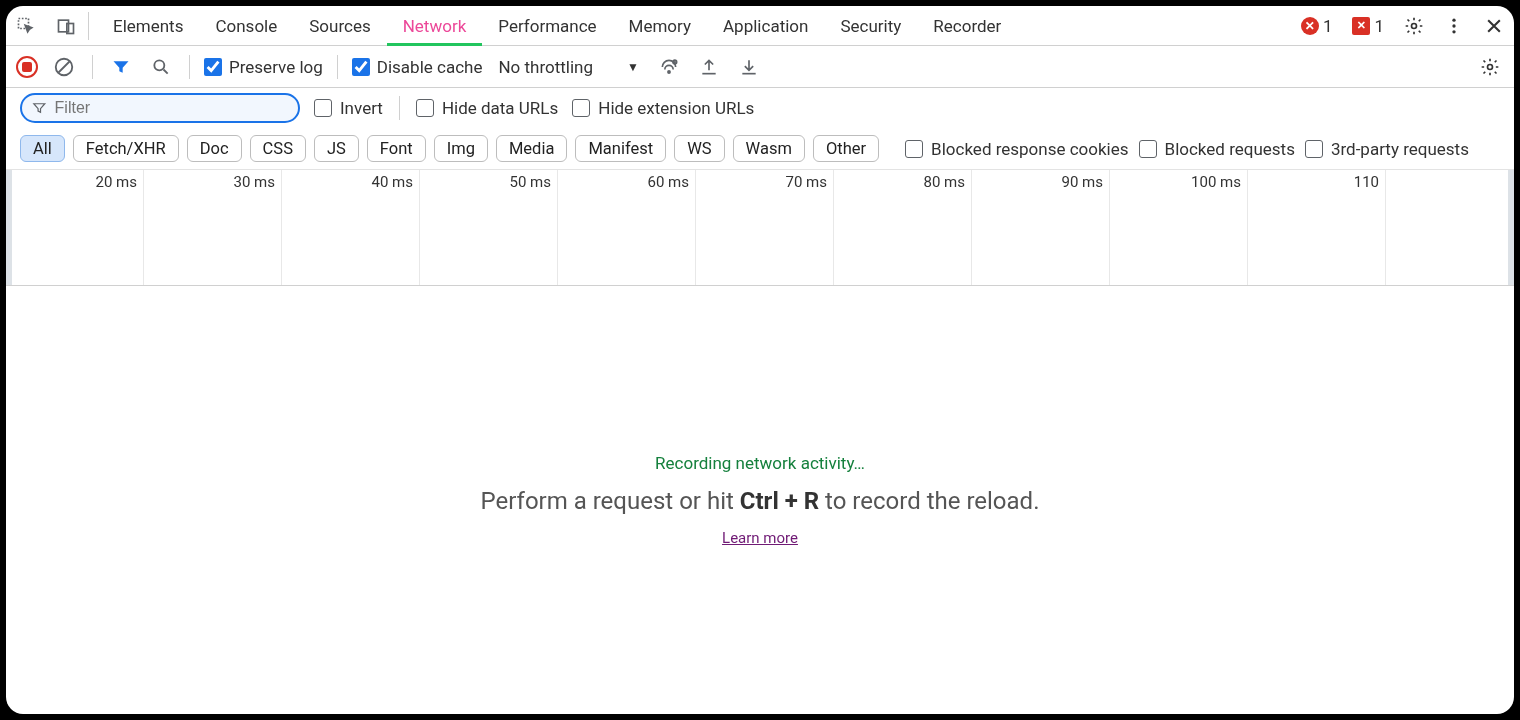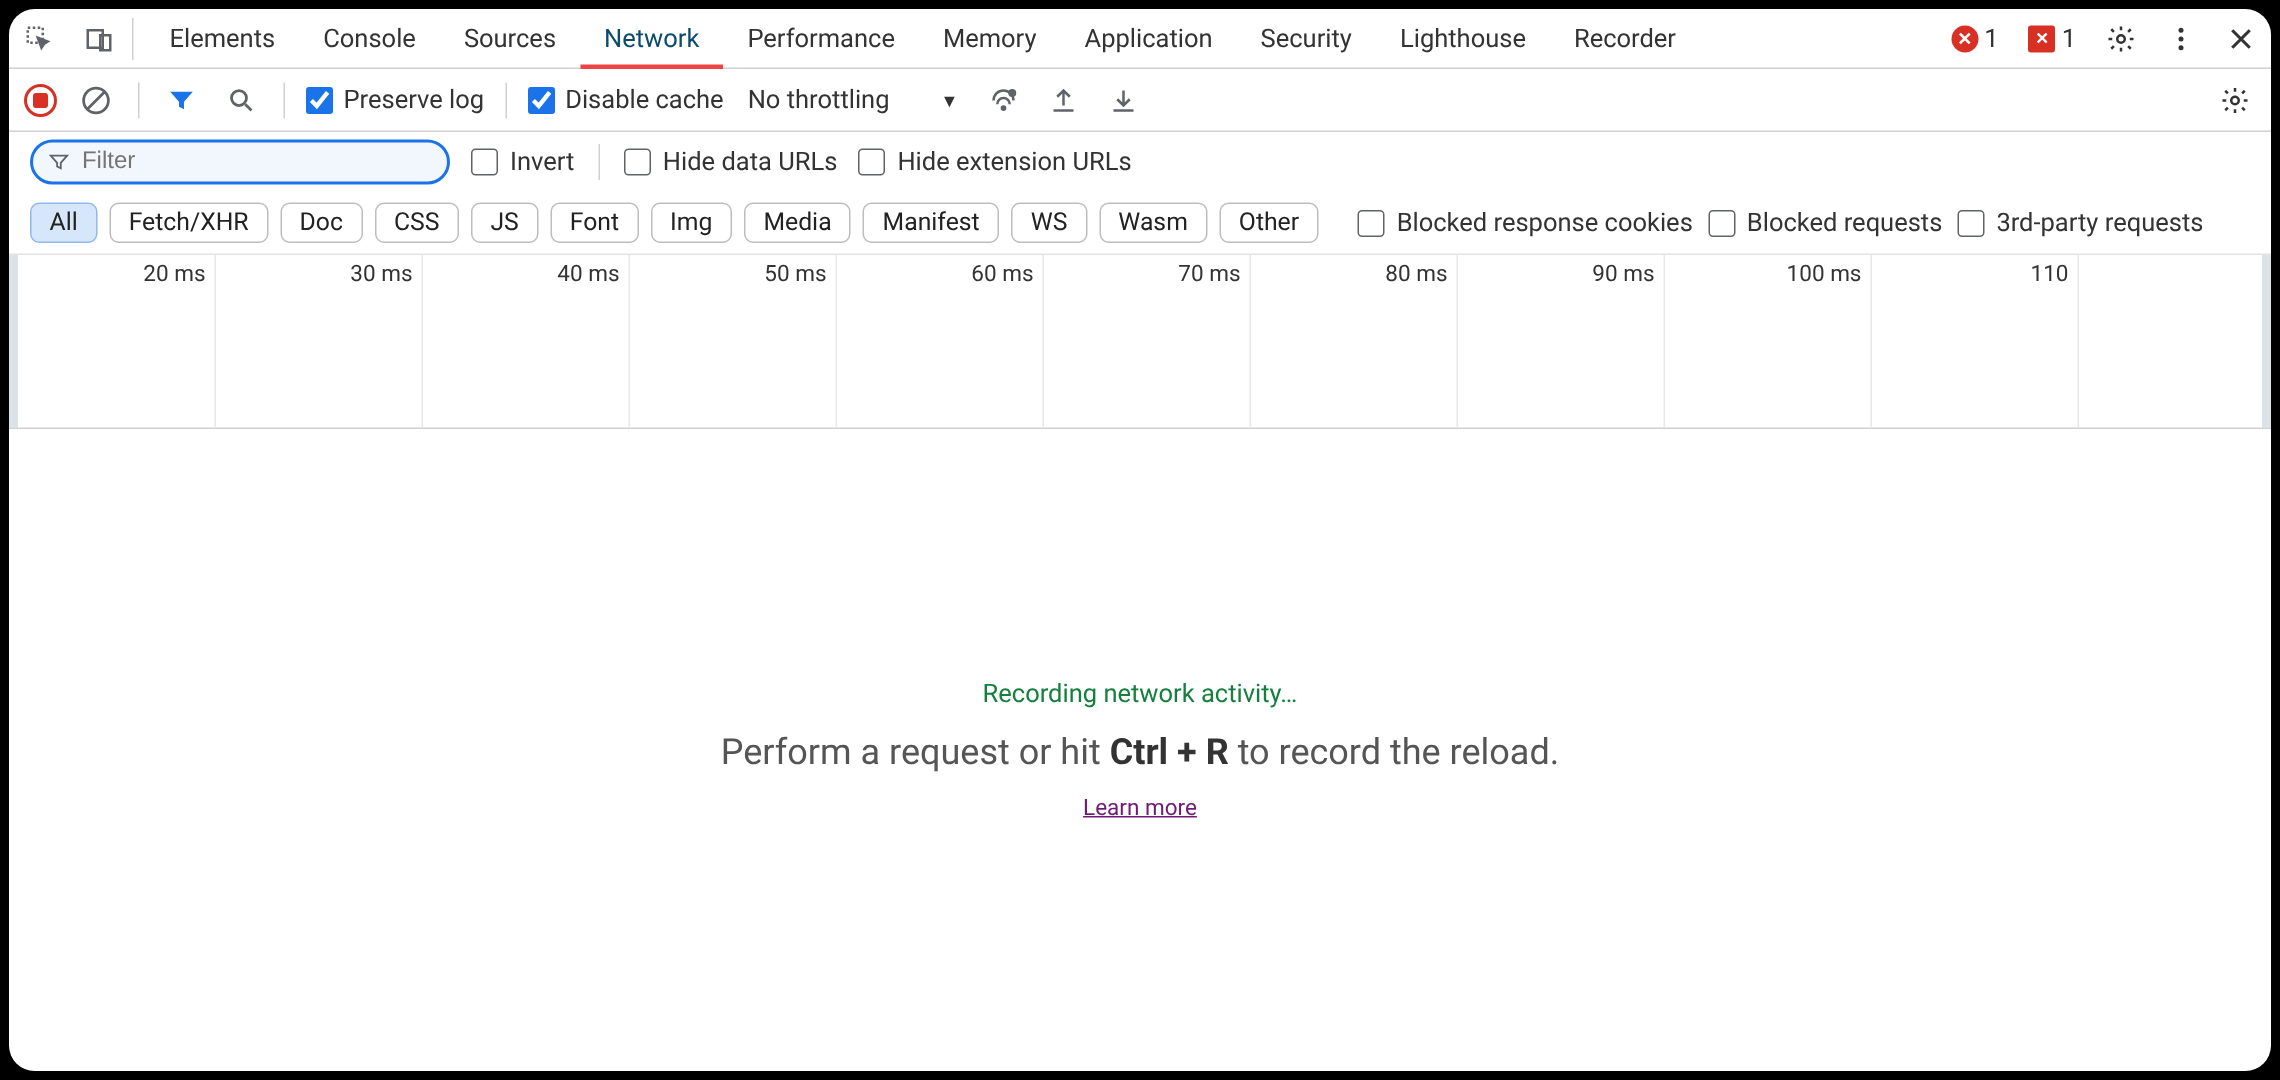--- a/index.html
+++ b/index.html
@@ -33,22 +33,22 @@
   }
   .tabs-row .left-icons { padding-right: 8px; border-right: 1px solid #d0d0d0; margin-right: 8px; }
   .tab {
     padding: 8px 16px;
     cursor: pointer;
     color: #333;
     height: 40px;
     display: flex; align-items: center;
   }
   .tab.active {
-    color: #0c4a6e;
-    border-bottom: 3px solid #ef4444;
+    color: #ec4899;
+    border-bottom: 3px solid #22c55e;
     padding-bottom: 5px;
   }
   .spacer { flex: 1; }
   .count-pill {
     display: flex; align-items: center; gap: 4px;
     padding: 0 4px;
   }
   .dot { width: 18px; height: 18px; border-radius: 50%; display:inline-flex; align-items:center; justify-content:center; color:#fff; font-size:12px; font-weight:bold;}
   .dot.red { background:#d93025; }
   .sq { width:18px; height:18px; background:#d93025; color:#fff; display:inline-flex; align-items:center; justify-content:center; font-size:11px; font-weight:bold; border-radius:2px; }
@@ -164,21 +164,20 @@
     </div>
     <div id="tabs-container" style="display:flex;">
         <div class="tab">Elements</div>
         <div class="tab">Console</div>
         <div class="tab">Sources</div>
         <div class="tab active">Network</div>
         <div class="tab">Performance</div>
         <div class="tab">Memory</div>
         <div class="tab">Application</div>
         <div class="tab">Security</div>
-        <div class="tab">Lighthouse</div>
         <div class="tab">Recorder</div>
       </div>
     <div class="spacer"></div>
     <div class="right-icons">
       <span class="count-pill">
         <span class="dot red">✕</span>
         <span>1</span>
       </span>
       <span class="count-pill">
         <span class="sq">✕</span>

